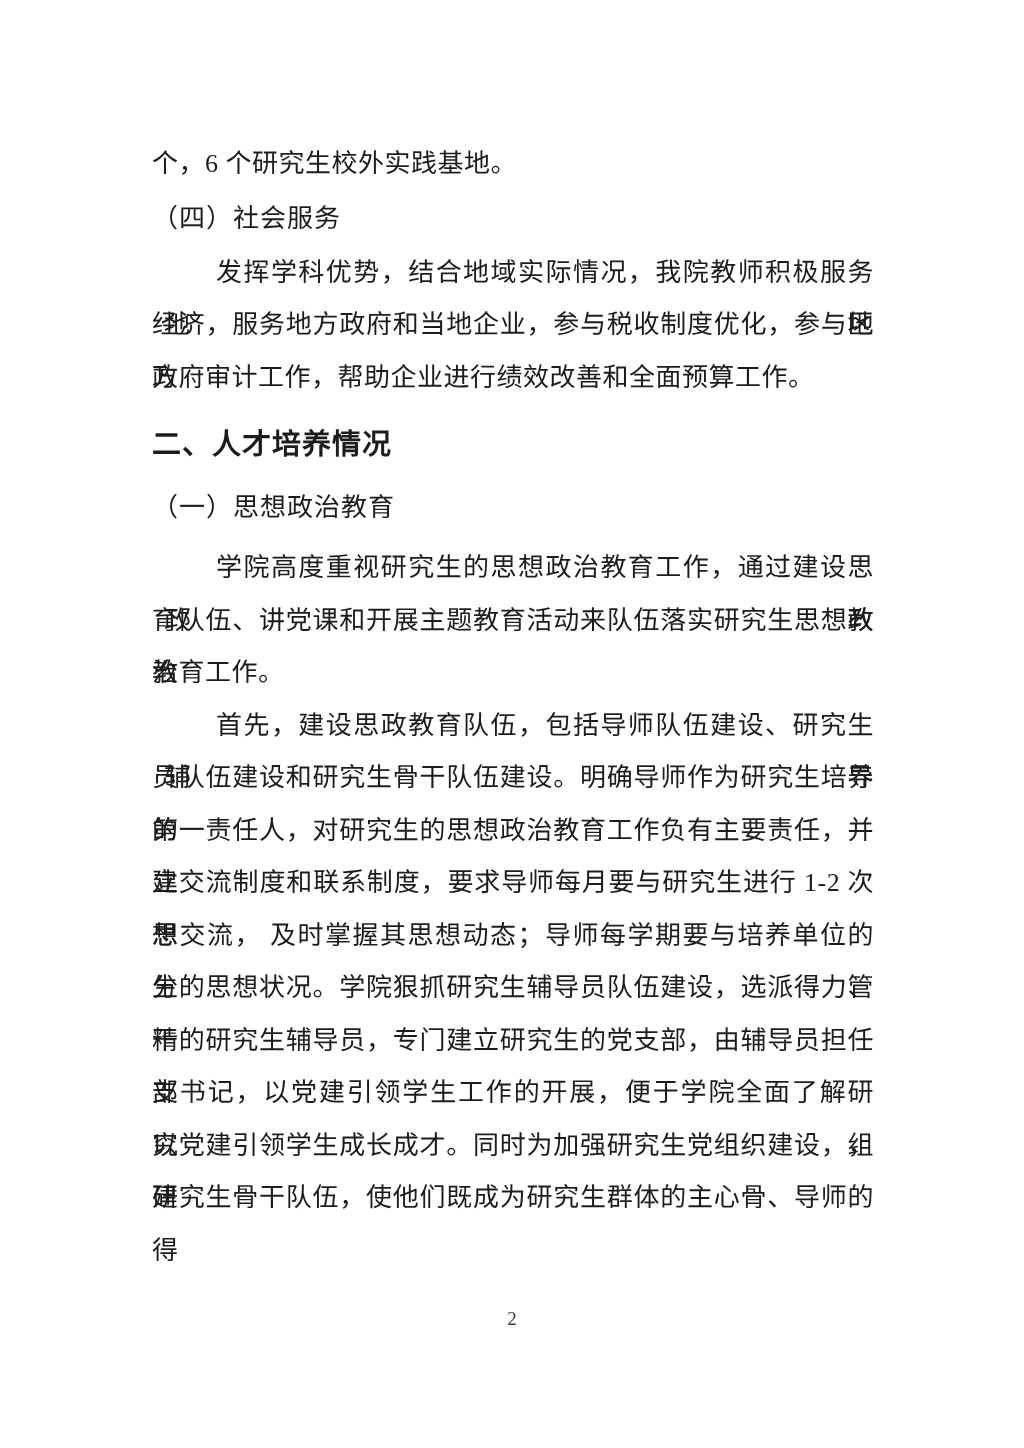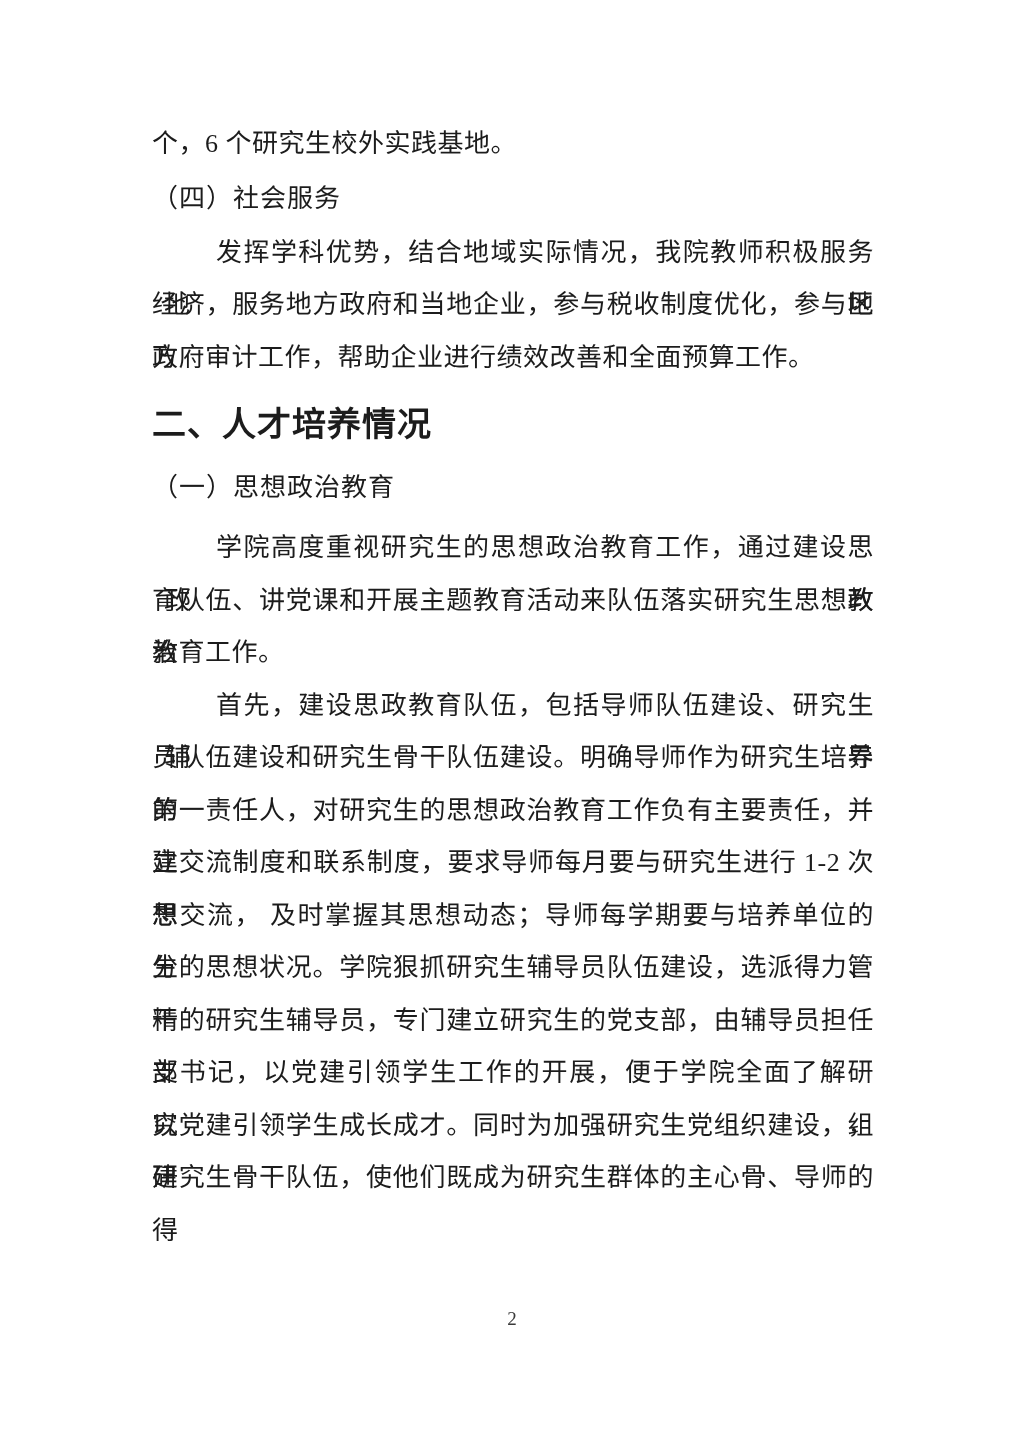--- a/index.html
+++ b/index.html
@@ -13,42 +13,42 @@
     height: 1448px;
     margin: 0 auto;
     background: #ffffff;
     overflow: hidden;
     font-family: "Liberation Serif", "DejaVu Serif", serif;
     color: #1c1c1c;
   }
   .text-area {
     position: absolute;
     left: 152px;
-    top: 118px;
+    top: 138px;
     width: 722px;
   }
   .line {
     font-size: 26px;
     line-height: 52.5px;
     height: 52.5px;
     text-align: justify;
     letter-spacing: 0.5px;
     white-space: pre-wrap;
   }
   .line.fill {
     text-align-last: justify;
   }
   .line.indent {
     text-indent: 52px;
     margin-left: 12px;
   }
   .h1 {
-    font-family: Liberation Sans, sans-serif;
+    font-family: Liberation Serif, serif;
     font-weight: bold;
-    font-size: 34px;
+    font-size: 29px;
     line-height: 56px;
     height: 56px;
     margin-top: 12px;
     letter-spacing: 1px;
   }
   .h2 {
     font-weight: normal;
     font-size: 26px;
     line-height: 56px;
     height: 56px;

